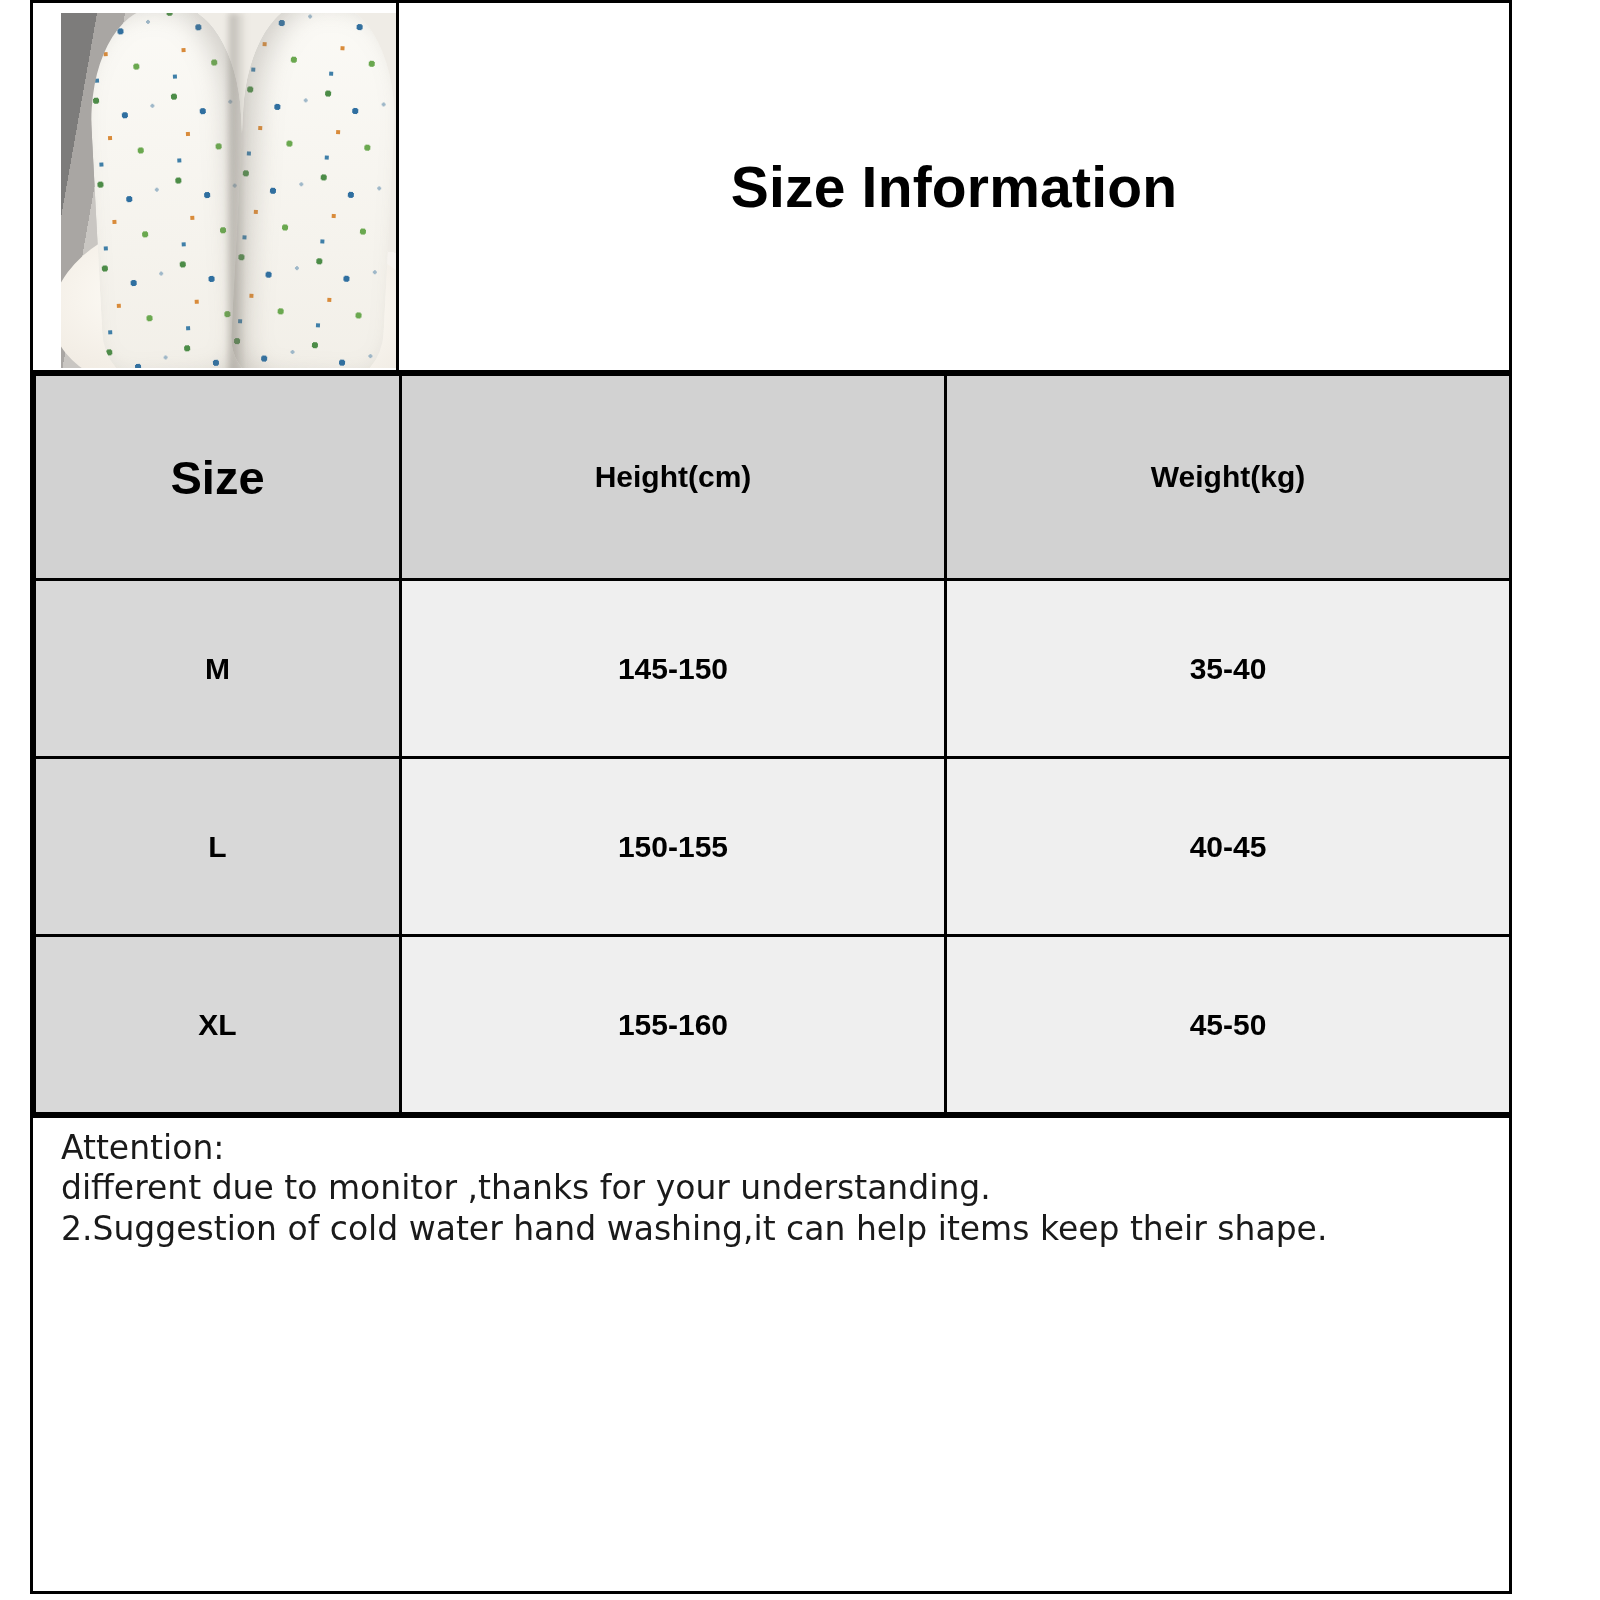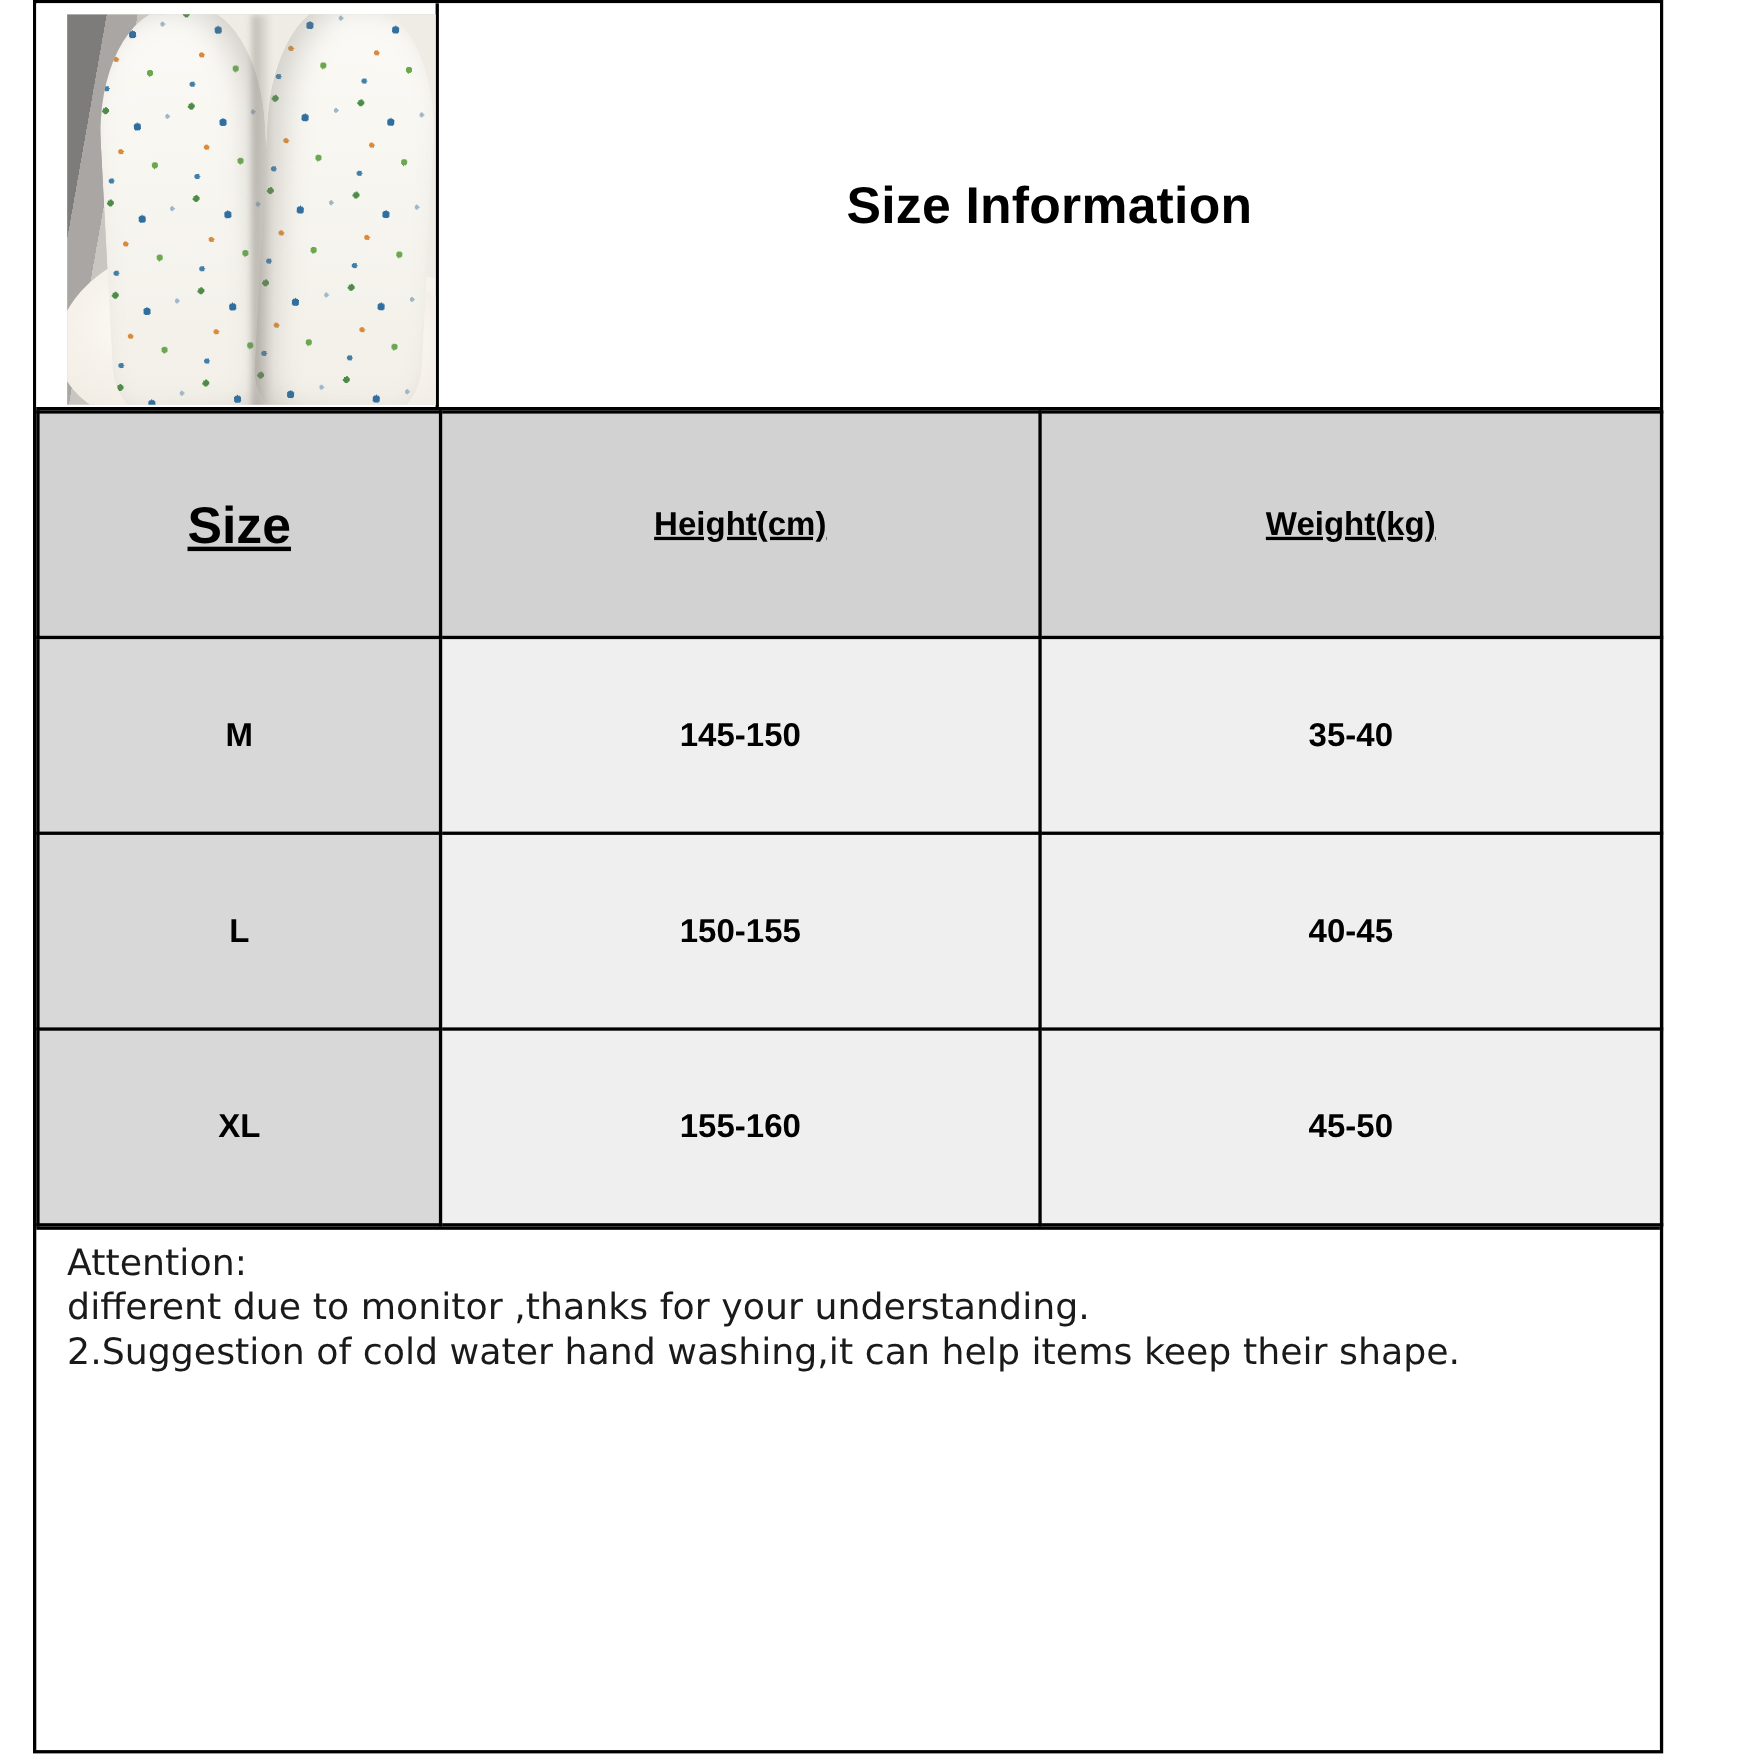--- a/index.html
+++ b/index.html
@@ -108,21 +108,21 @@
     filter: blur(3px);
   }
   .title-cell {
     flex: 1;
     display: flex;
     align-items: center;
     justify-content: center;
     background: #ffffff;
   }
   .title-cell span {
-    font-size: 47px;
+    font-size: 57px;
     font-weight: bold;
     color: #000000;
     letter-spacing: .2px;
   }
 
   
   table.sizes {
     width: 100%;
     border-collapse: collapse;
     table-layout: fixed;
@@ -131,21 +131,20 @@
     border: 3px solid #000000;
     text-align: center;
     vertical-align: middle;
     color: #000000;
   }
   table.sizes tr.head td {
     height: 200px;
     background: #d2d2d2;
     font-size: 30px;
     font-weight: bold;
-    text-decoration: underline;
   }
   table.sizes tr.head td.size-head {
     font-size: 47px;
     font-weight: bold;
   }
   table.sizes tr.body td {
     height: 173px;
     font-size: 30px;
     font-weight: bold;
     background: #efefef;

